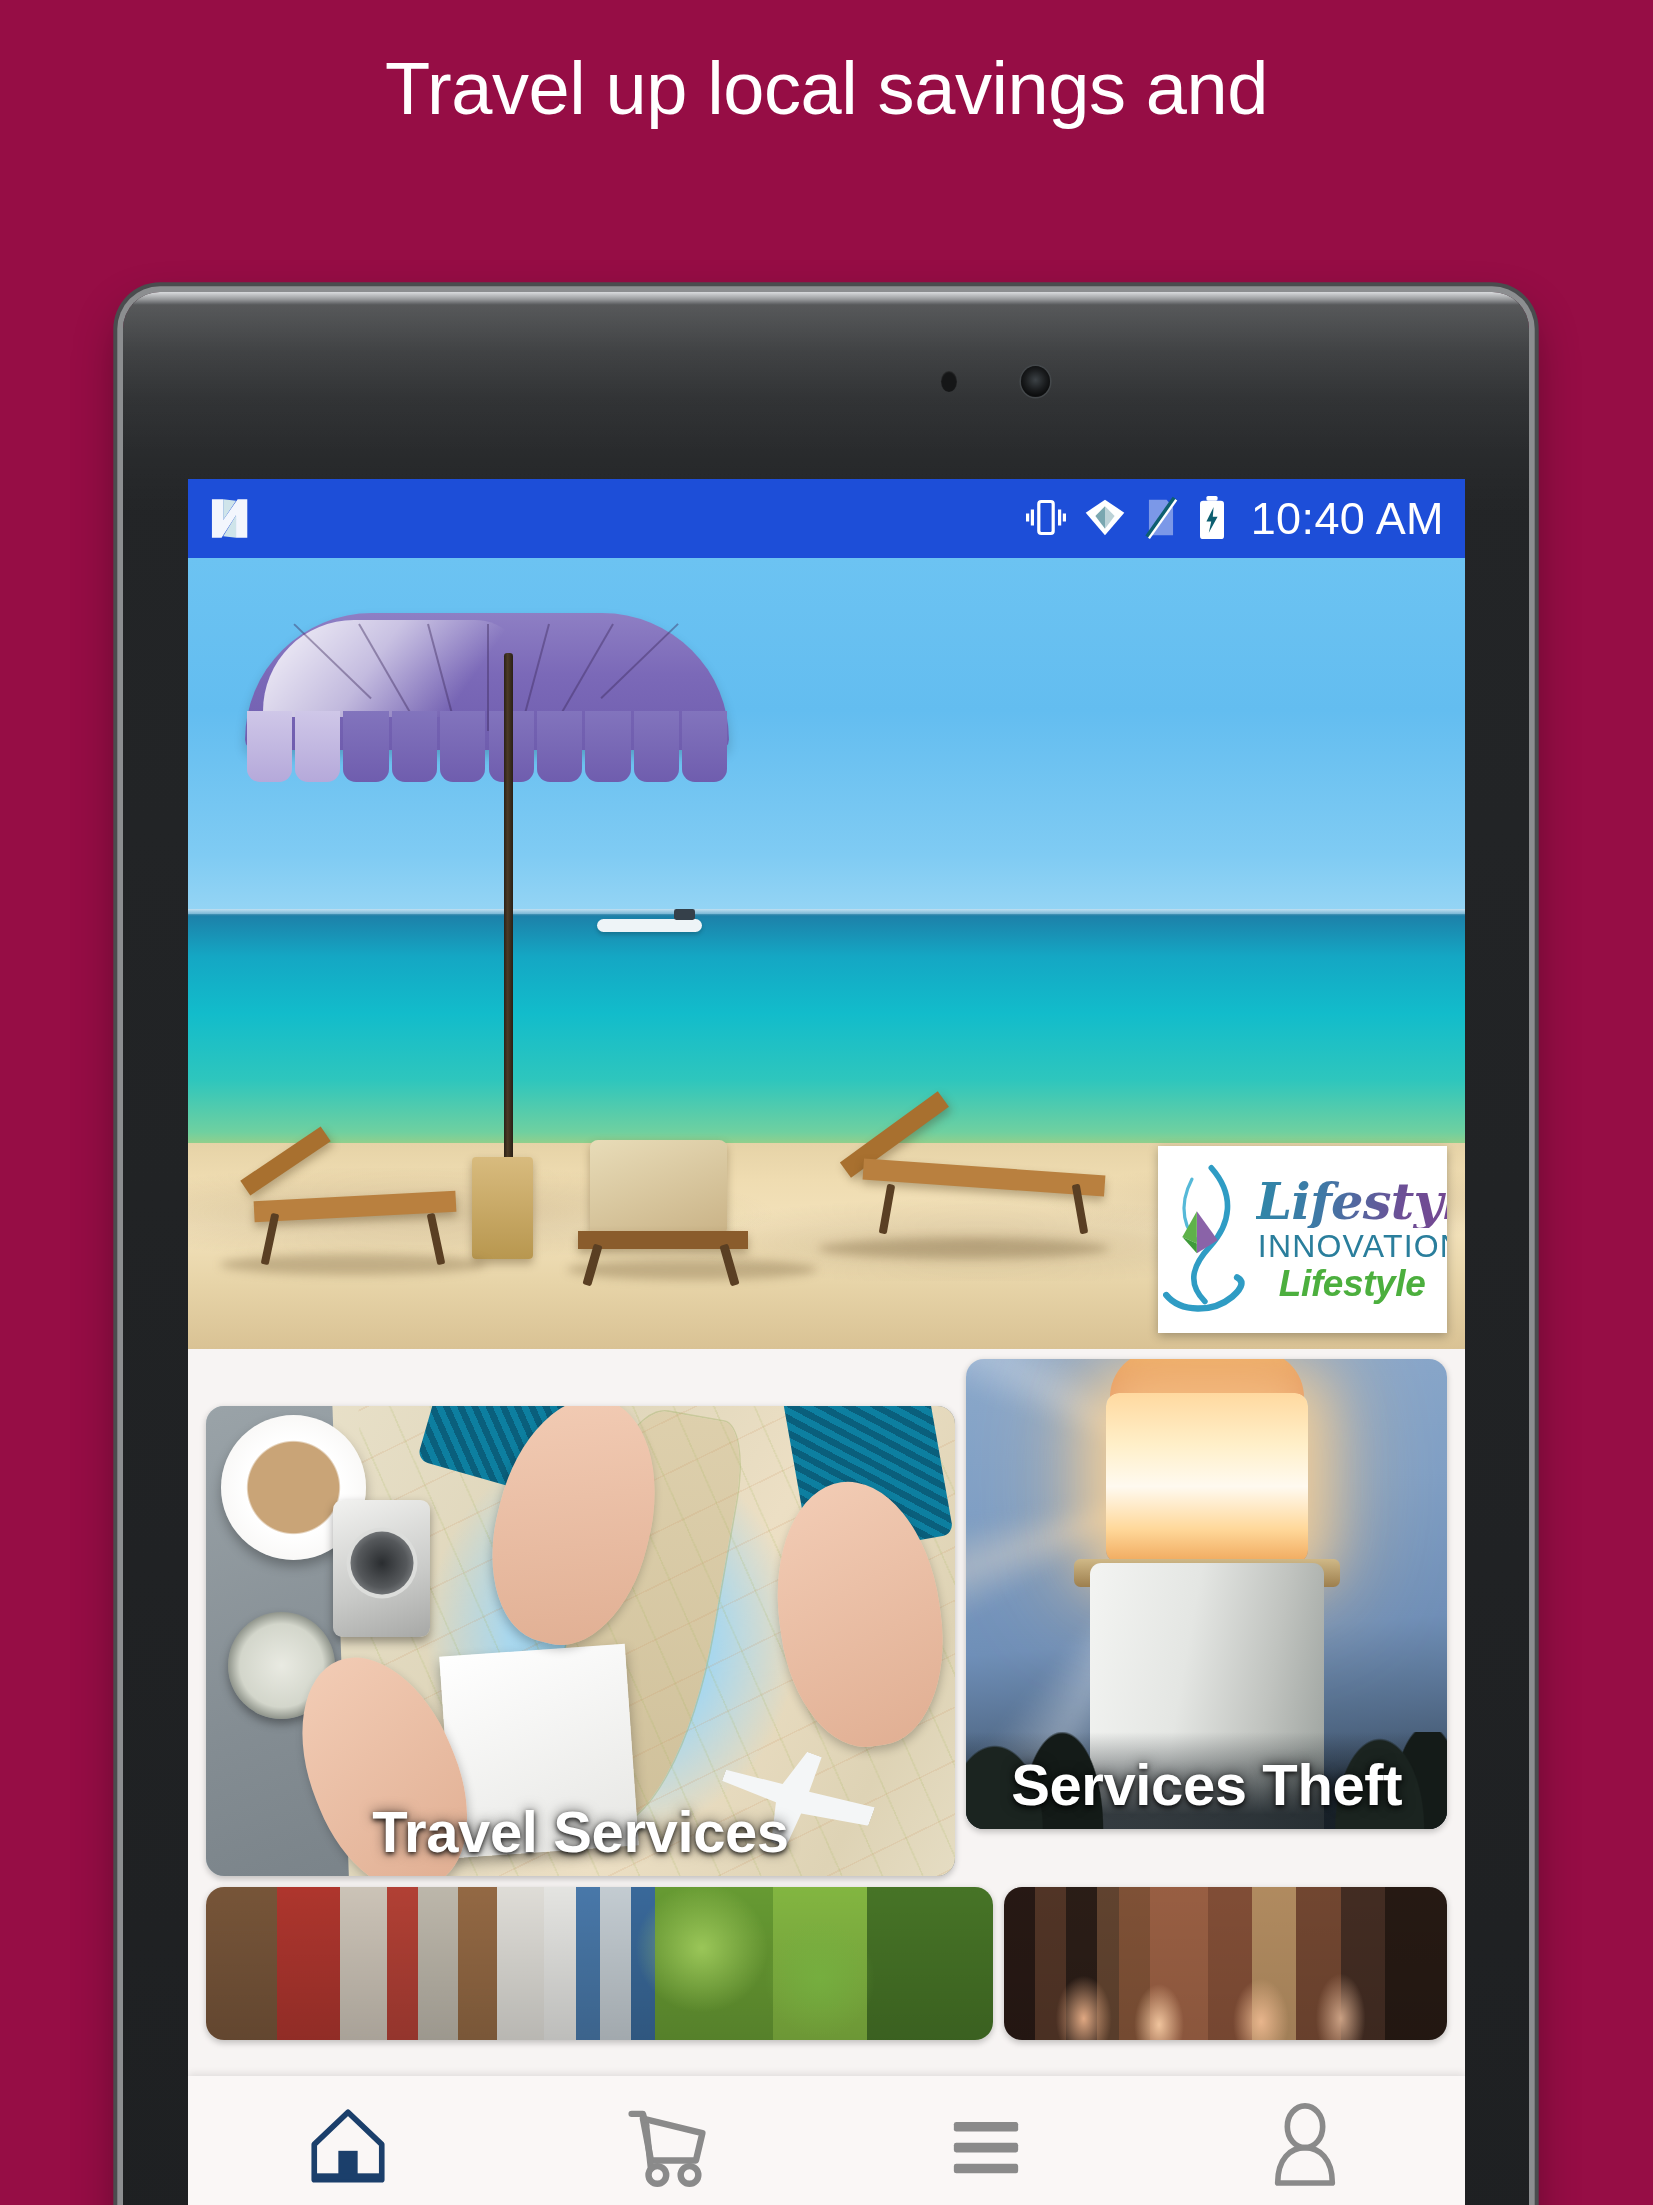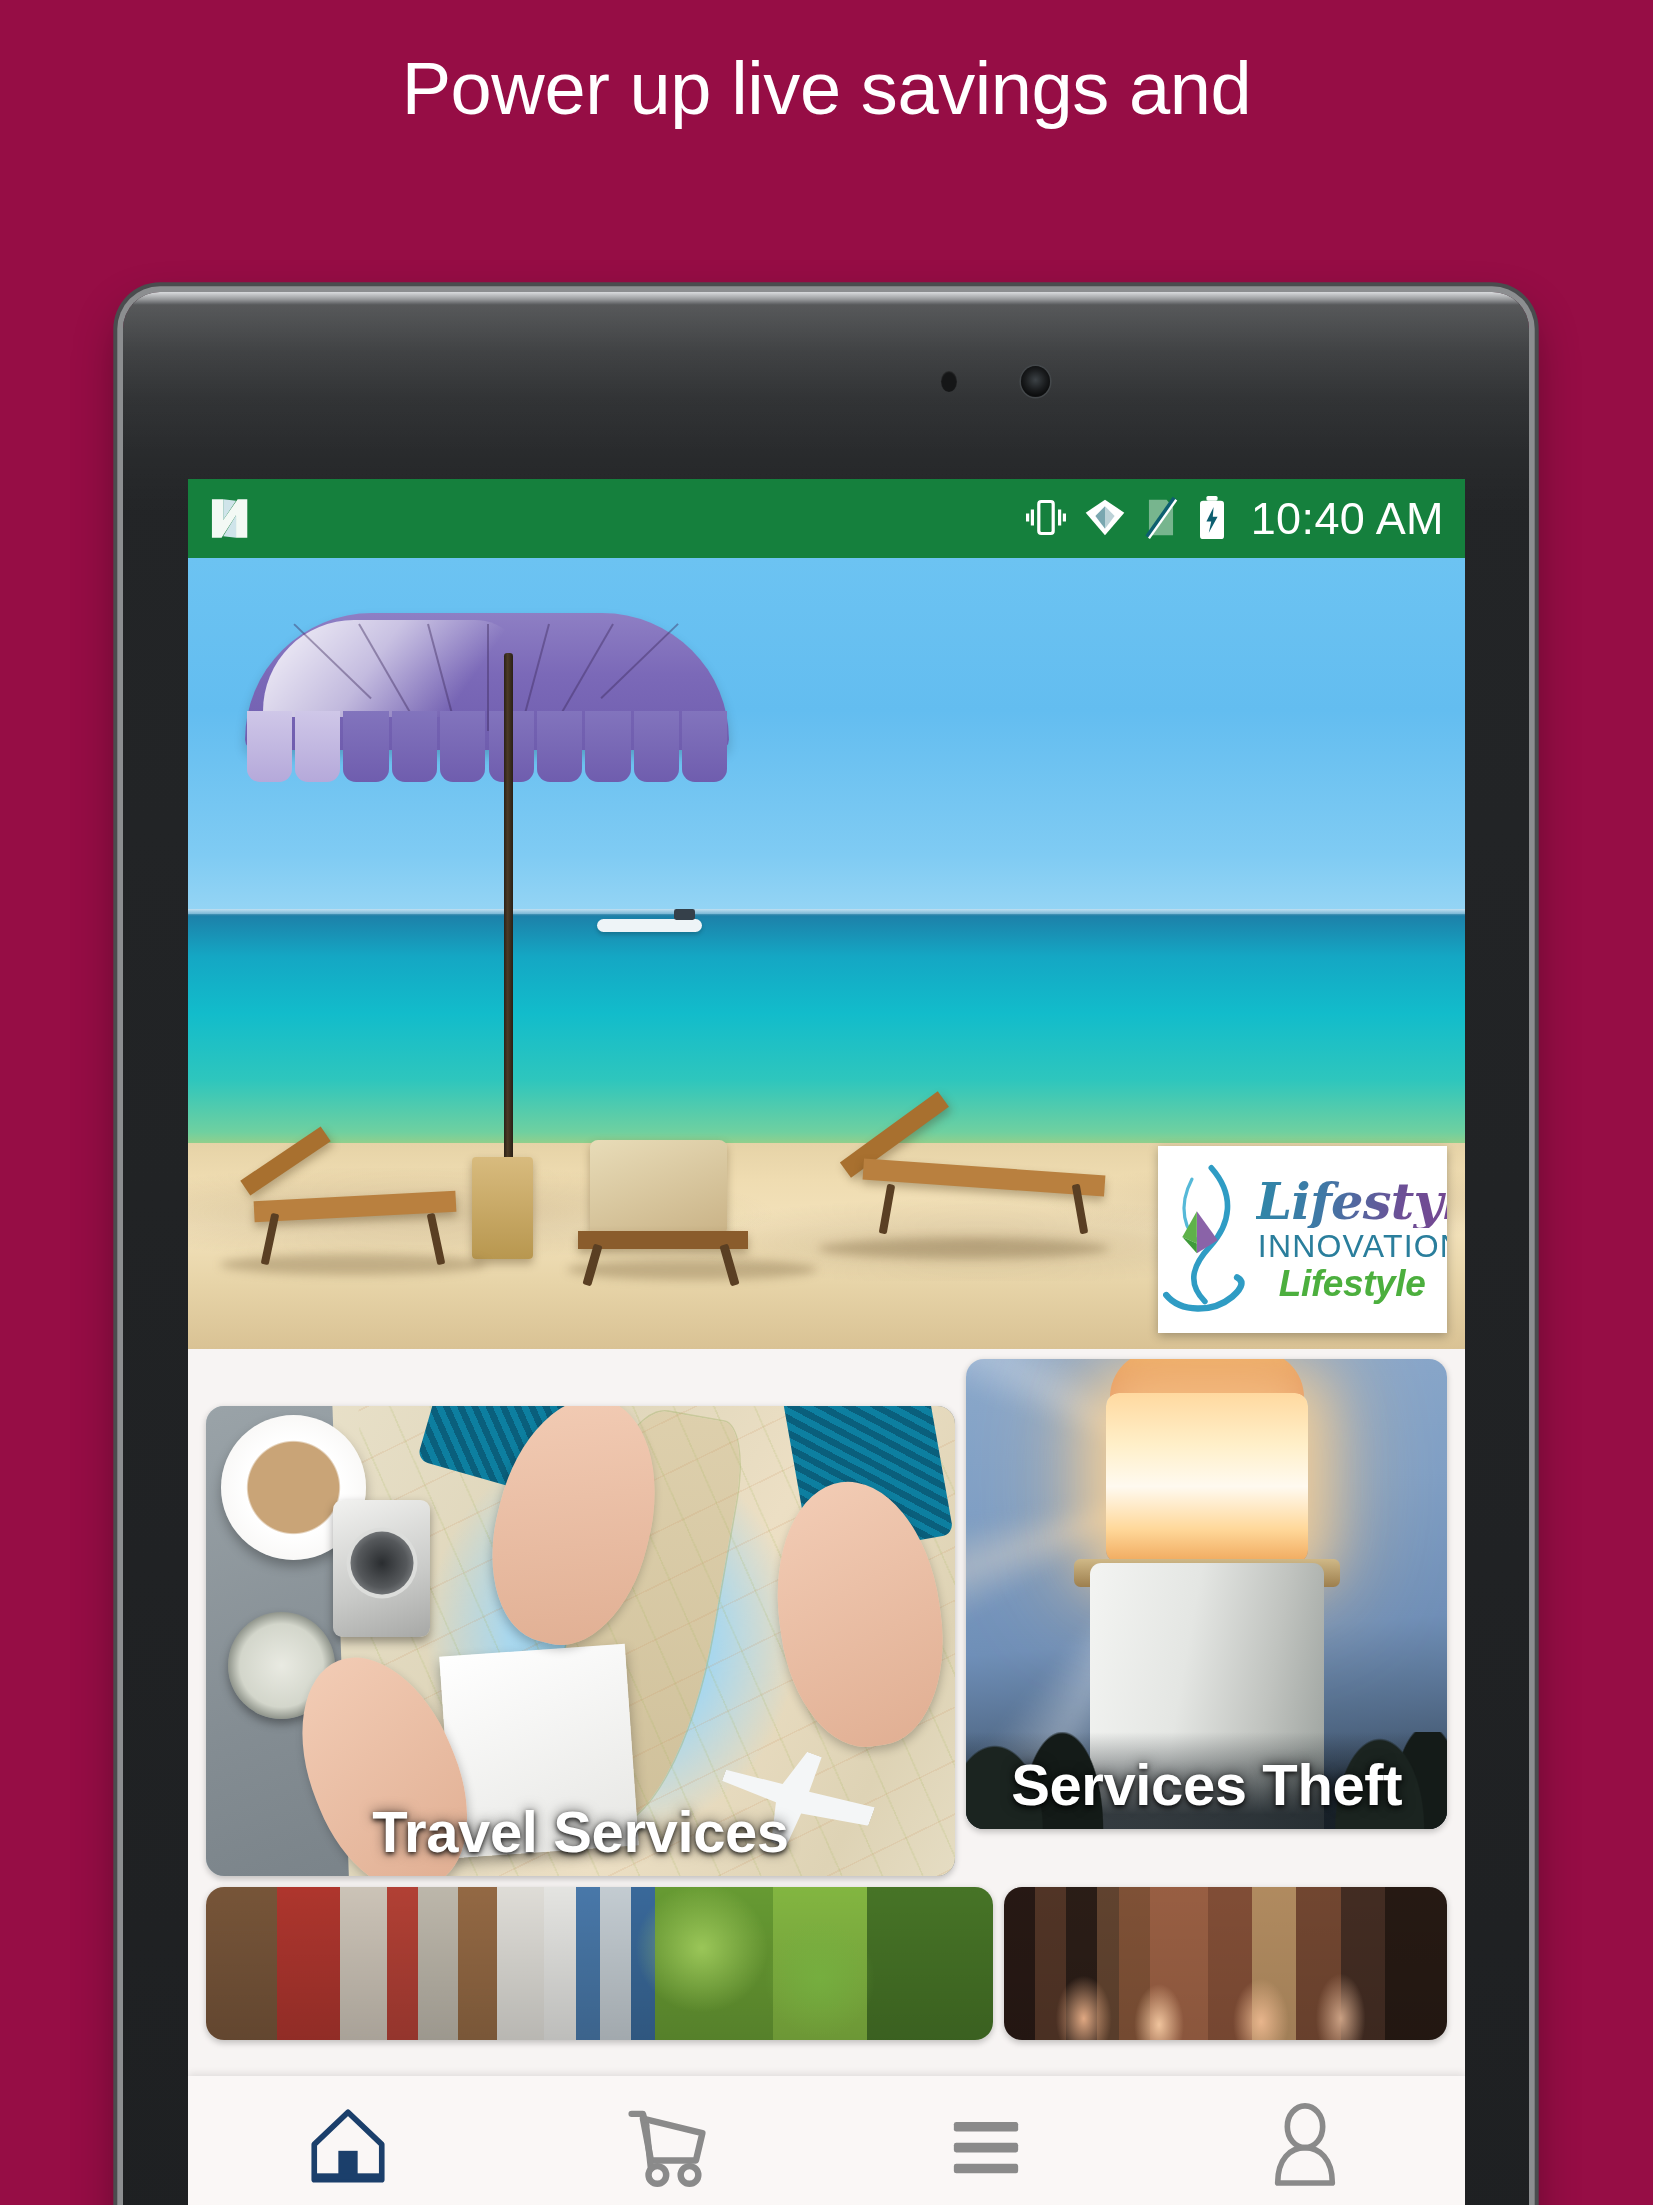--- a/index.html
+++ b/index.html
@@ -51,21 +51,21 @@
 
   
   .screen{
     position:absolute; left:65px; top:187px;
     width:1277px; height:1831px;
     background:#f7f4f3; overflow:hidden;
   }
 
   
   .statusbar{
-    position:relative; height:79px; background:#15803d;
+    position:relative; height:79px; background:#1d4ed8;
     display:flex; align-items:center; padding:0 21px 0 19.4px;
     color:#ffffff;
   }
   .nougat{ width:42px; height:45px; position:relative; }
   .sb-right{ margin-left:auto; display:flex; align-items:center; gap:18px; }
   .sb-icon{ display:block; }
   .sb-clock{
     font-size:45px; font-weight:400; letter-spacing:0.4px;
     margin-left:4.8px; line-height:1;
     font-family:"Liberation Sans", sans-serif;
@@ -371,21 +371,21 @@
   .navitem{
     flex:1; display:flex; flex-direction:column;
     align-items:center; gap:18px; cursor:pointer;
   }
   .navicon{ height:95px; display:flex; align-items:center; justify-content:center; }
 </style>
 </head>
 <body>
 
 <div class="headline">
-  <span class="ln">Power up live savings and</span>
+  <span class="ln">Travel up local savings and</span>
 </div>
 
 <div class="tablet">
   <div class="tablet-topglare"></div>
   <div class="bezel-sheen"></div>
   <div class="sensor s1"></div>
   <div class="camera"></div>
 
   <div class="screen">
 

